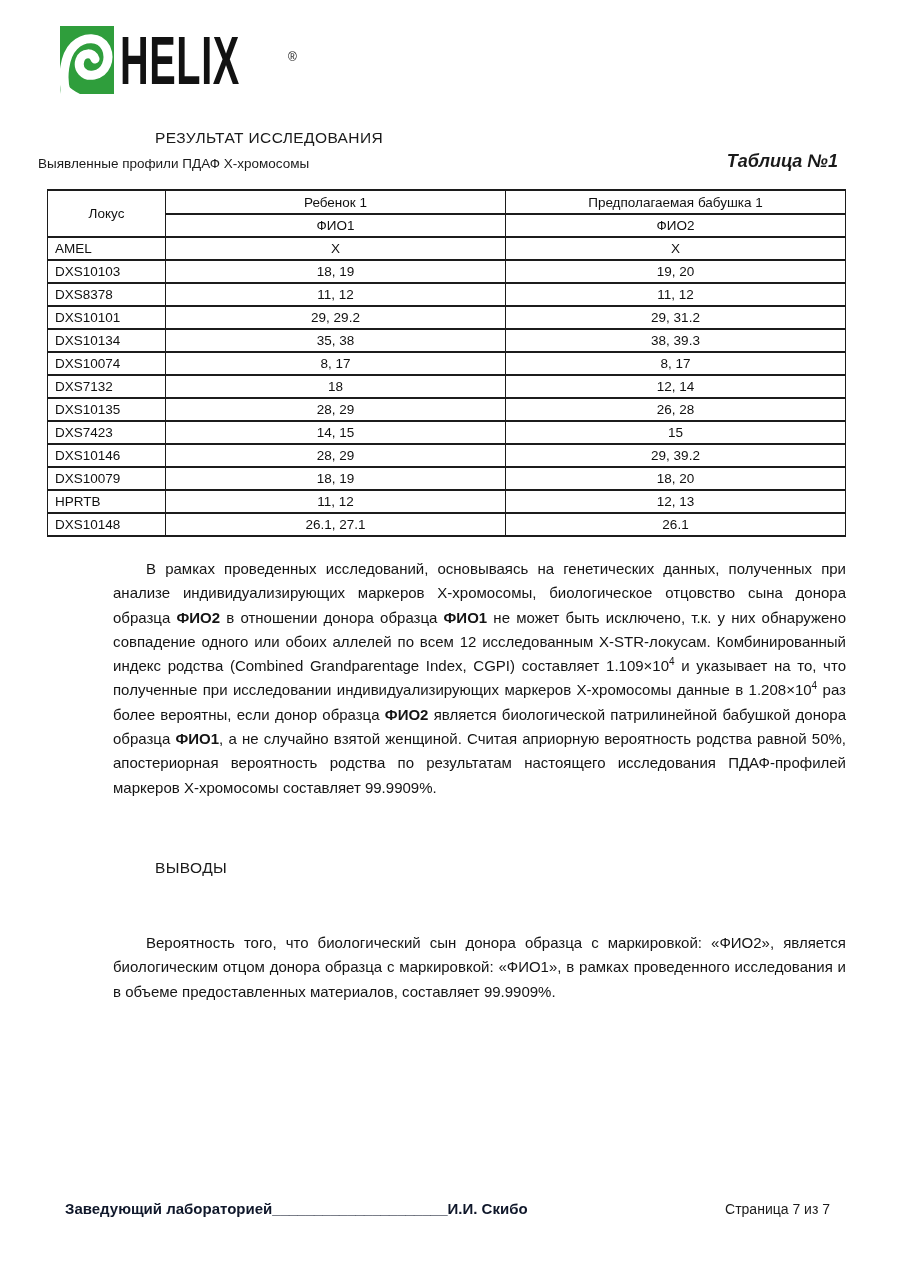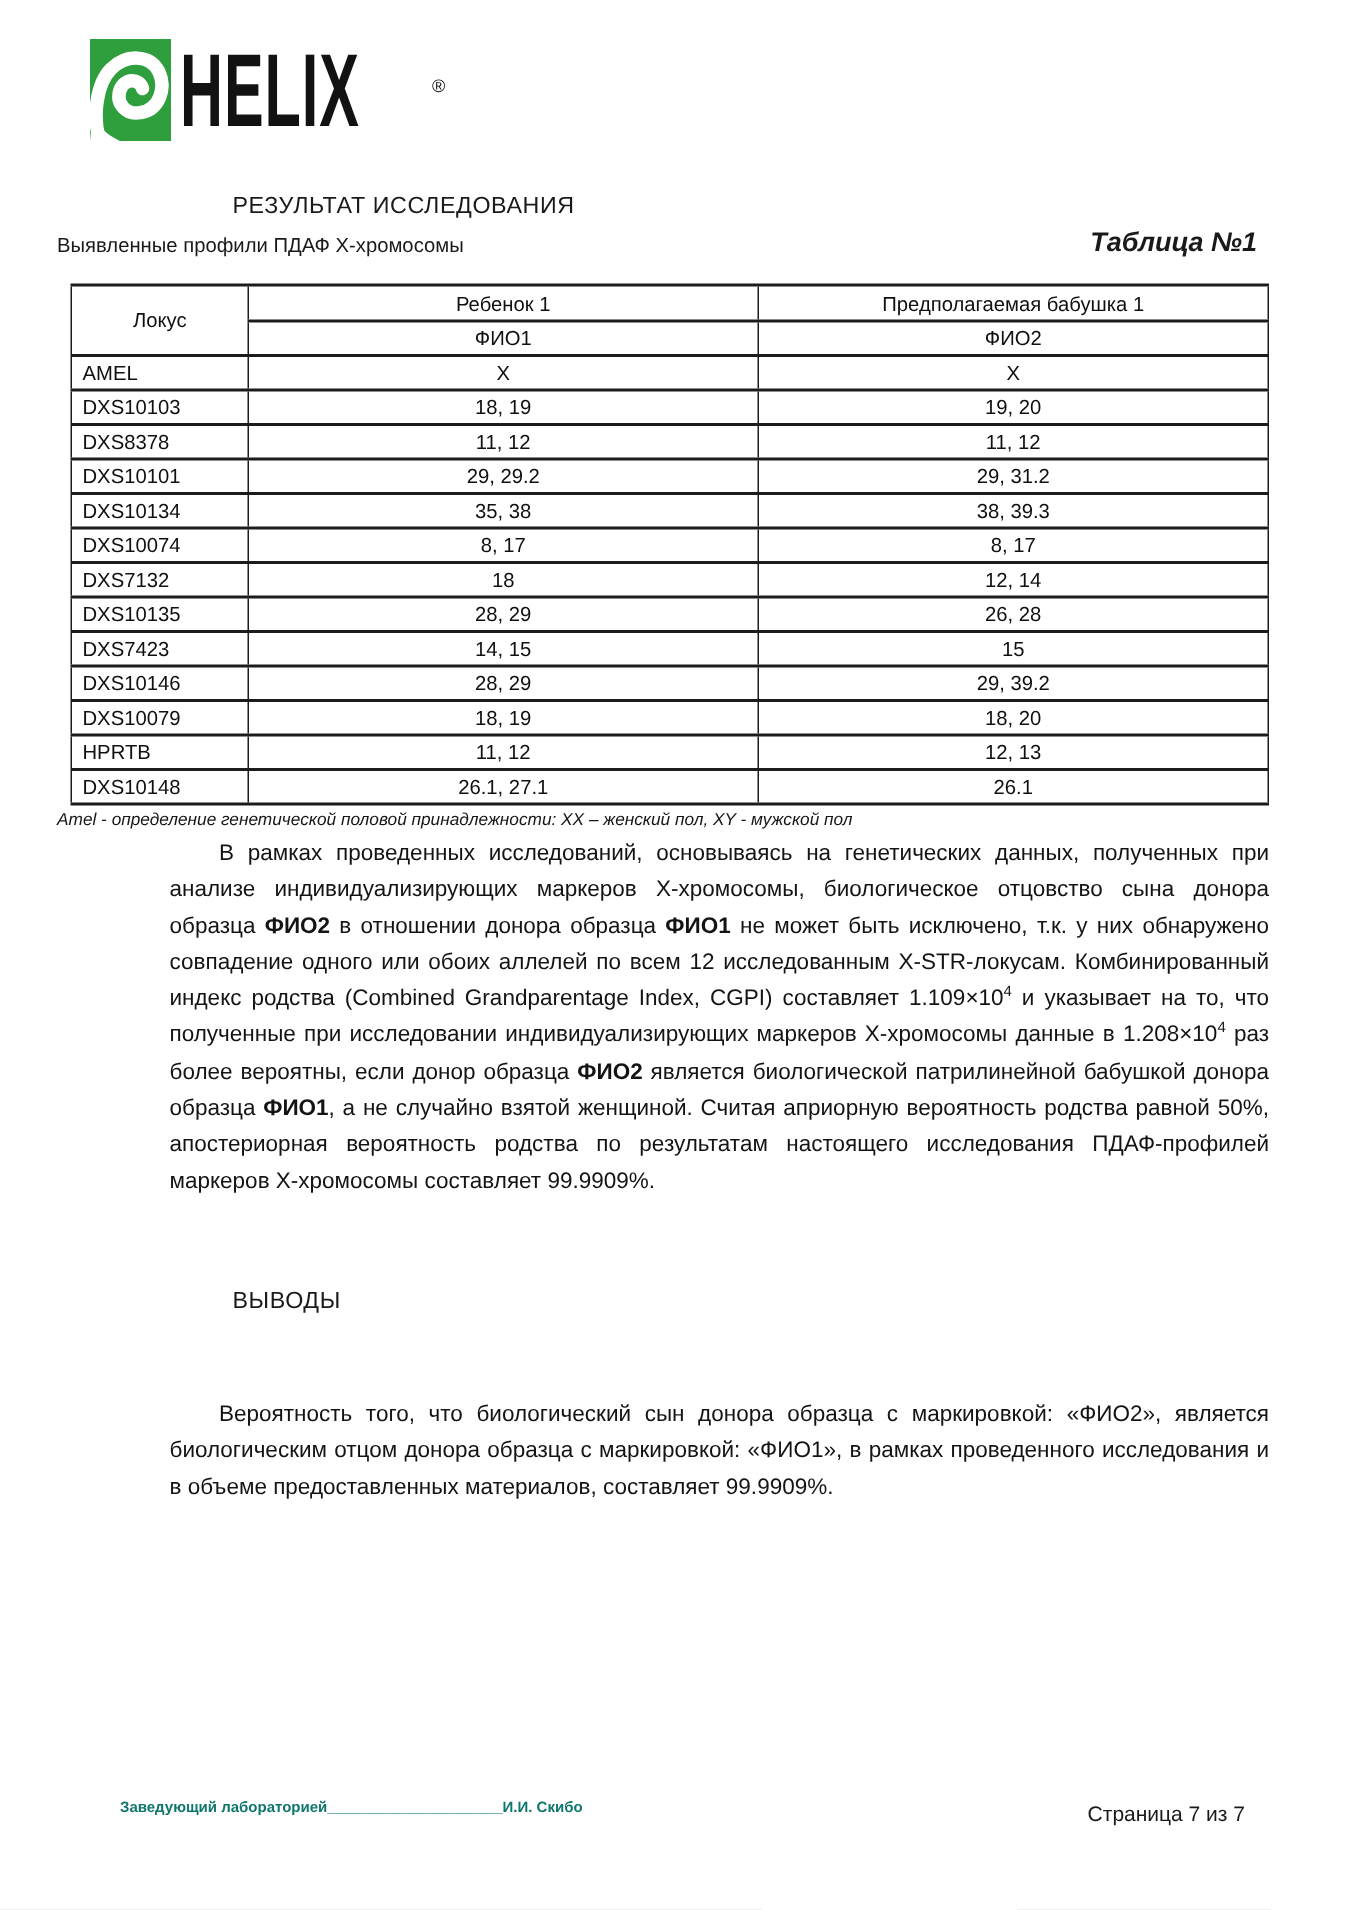--- a/index.html
+++ b/index.html
@@ -44,21 +44,21 @@
   .footnote{font-size:11.5px;font-style:italic;margin-top:4px;margin-left:-9px;color:#161616;}
   
   .bodyblock{position:absolute;left:113px;width:733px;font-size:15px;line-height:24.3px;text-align:justify;color:#141414;}
   .p1{top:557px;}
   .p2{top:931px;}
   .bodyblock p{margin:0;text-indent:33px;}
   .bodyblock b{font-weight:700;}
   sup{font-size:10px;line-height:0;}
   .conclusions-title{position:absolute;left:155px;top:859px;font-size:15.5px;letter-spacing:0.4px;}
   
-  .sig{position:absolute;left:80px;top:1200px;font-size:10px;font-weight:700;color:#0f766e;white-space:nowrap;}
+  .sig{position:absolute;left:65px;top:1200px;font-size:15px;font-weight:700;color:#0f172a;white-space:nowrap;}
   .pageno{position:absolute;right:70px;top:1201px;font-size:14px;color:#1a1a1a;}
 </style>
 </head>
 <body>
 
 <div class="page">
 
   <div class="logo">
     <svg class="logo-square" viewBox="0 0 54 68">
       <rect x="0" y="0" width="54" height="68" fill="#2f9e3c"></rect>
@@ -153,21 +153,20 @@
             <td class="val">11, 12</td>
             <td class="val">12, 13</td>
           </tr>
           <tr>
             <td class="locus">DXS10148</td>
             <td class="val">26.1, 27.1</td>
             <td class="val">26.1</td>
           </tr>
         </tbody>
     </table>
-    <div class="footnote">Amel - определение генетической половой принадлежности: XX – женский пол, XY - мужской пол</div>
   </div>
 
   <div class="bodyblock p1">
     <p><span>В рамках проведенных исследований, основываясь на генетических данных, полученных при анализе индивидуализирующих маркеров Х-хромосомы, биологическое отцовство сына донора образца </span><b>ФИО2</b><span> в отношении донора образца </span><b>ФИО1</b><span> не может быть исключено, т.к. у них обнаружено совпадение одного или обоих аллелей по всем 12 исследованным X-STR-локусам. Комбинированный индекс родства (Combined Grandparentage Index, CGPI) составляет 1.109×10</span><sup>4</sup><span> и указывает на то, что полученные при исследовании индивидуализирующих маркеров Х-хромосомы данные в 1.208×10</span><sup>4</sup><span> раз более вероятны, если донор образца </span><b>ФИО2</b><span> является биологической патрилинейной бабушкой донора образца </span><b>ФИО1</b><span>, а не случайно взятой женщиной. Считая априорную вероятность родства равной 50%, апостериорная вероятность родства по результатам настоящего исследования ПДАФ-профилей маркеров Х-хромосомы составляет 99.9909%.</span></p>
   </div>
 
   <div class="conclusions-title">ВЫВОДЫ</div>
 
   <div class="bodyblock p2">
     <p><span>Вероятность того, что биологический сын донора образца с маркировкой: «ФИО2», является биологическим отцом донора образца с маркировкой: «ФИО1», в рамках проведенного исследования и в объеме предоставленных материалов, составляет 99.9909%.</span></p>

